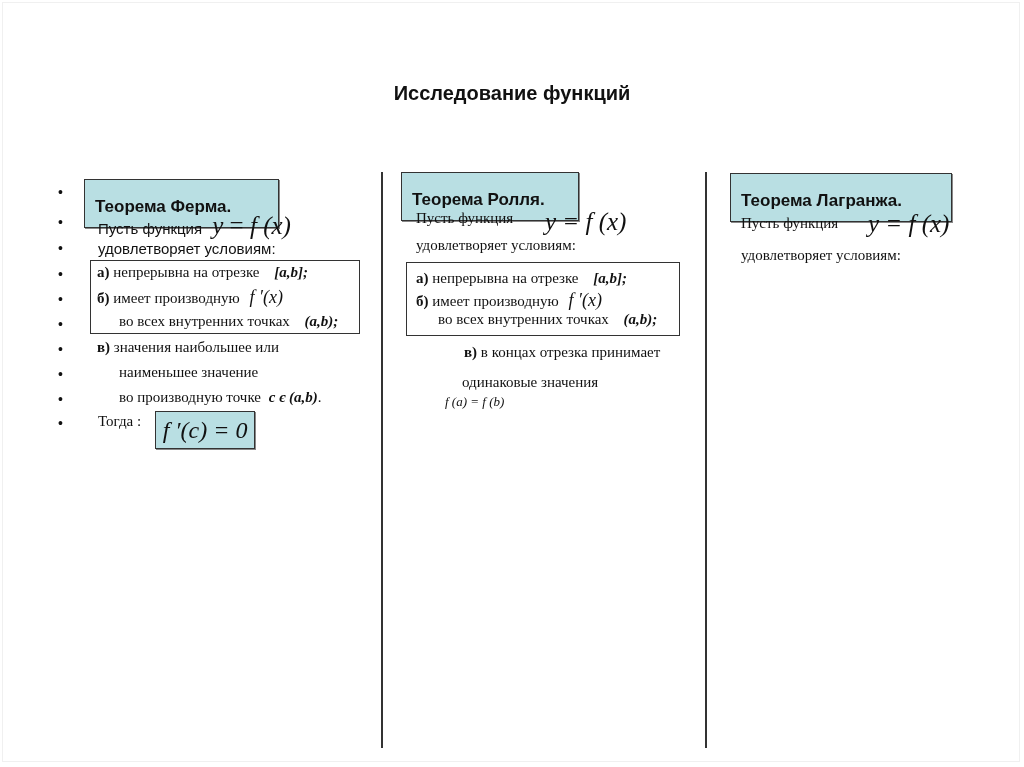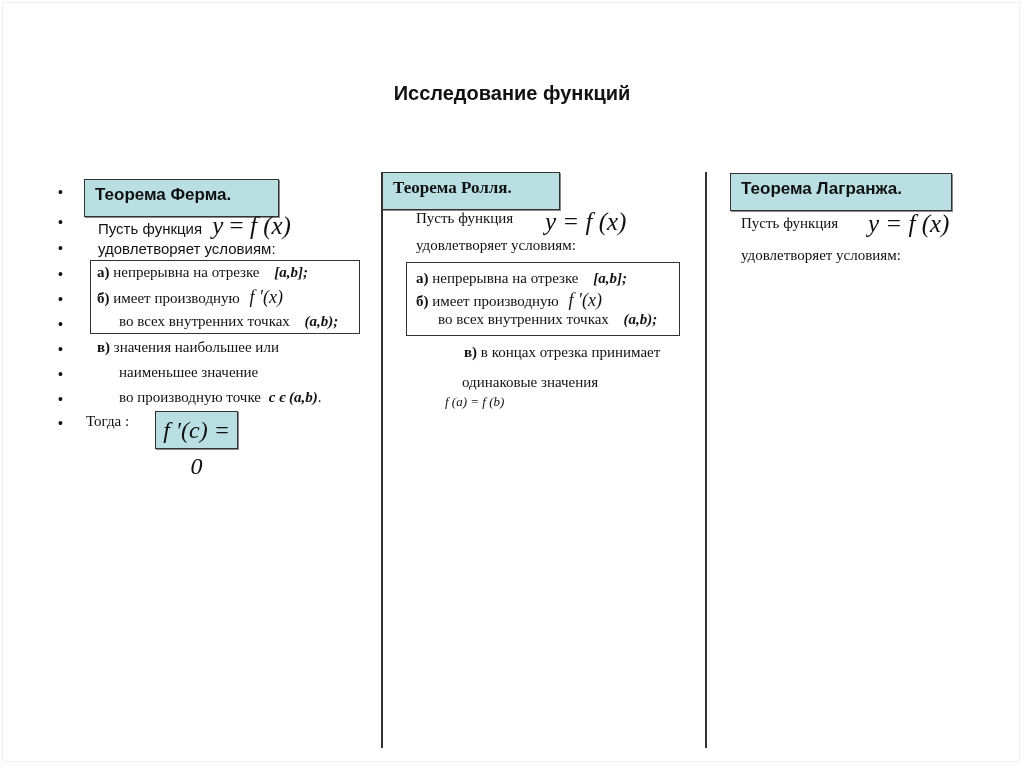--- a/index.html
+++ b/index.html
@@ -12,21 +12,21 @@
       border: 1px solid #f0f0f0; box-sizing: border-box;
     }
     .title {
       position: absolute; left: 0; width: 1024px; top: 82px; text-align: center;
       font-family: "Liberation Sans", sans-serif; font-weight: bold; font-size: 20px; color: #111;
     }
     .divider { position: absolute; width: 2px; background: #333; top: 172px; height: 576px; }
     .hdr {
       position: absolute; background: #b9dfe3; border: 1.5px solid #333; box-sizing: border-box;
       font-family: "Liberation Sans", sans-serif; font-weight: bold; font-size: 17px; color: #111;
-      padding: 0 10px; line-height: 30px; height: 38px; box-shadow: 1px 1px 0 #888;
+      padding: 12px 10px; line-height: 30px; height: 49px; box-shadow: 1px 1px 0 #888;
     }
     .line { position: absolute; white-space: nowrap; }
     .sans { font-family: "Liberation Sans", sans-serif; font-size: 15px; }
     .serif { font-family: "Liberation Serif", serif; font-size: 15px; }
     .bullet { position: absolute; left: 58px; font-family: "Liberation Sans", sans-serif; font-size: 14px; }
     .math { font-family: "Liberation Serif", serif; font-style: italic; font-size: 25px; }
     .math .up { font-style: normal; }
     .cond-box { position: absolute; border: 1.5px solid #333; box-sizing: border-box; }
     b.lbl { font-weight: bold; }
     .bi { font-weight: bold; font-style: italic; margin-left: 11px; }
@@ -83,26 +83,26 @@
 
   <div class="line serif" style="left:97px; top:339px;">
     <b class="lbl">в)</b>
     <span>значения наибольшее или</span>
   </div>
   <div class="line serif" style="left:119px; top:364px;">наименьшее значение</div>
   <div class="line serif" style="left:119px; top:389px;">
     <span>во производную точке</span>
     <span class="bi" style="margin-left:4px;text-align:center;">c є (a,b)</span><span>.</span>
   </div>
-  <div class="line serif" style="left:86px; top:413px;">Тогда :</div>
-  <div class="result-box math" style="left:155px; top:411px; width:83px; height:38px; font-size:24px;">f ′(c) = 0</div>
+  <div class="line serif" style="left:98px; top:413px;">Тогда :</div>
+  <div class="result-box math" style="left:155px; top:411px; width:100px; height:38px; font-size:24px;">f ′(c) = 0</div>
 </div>
 
 <div>
-  <div class="hdr" style="left:382px; top:172px; width:178px;font-family:Liberation Serif, serif;">Теорема Ролля.</div>
+  <div class="hdr" style="left:401px; top:172px; width:178px;">Теорема Ролля.</div>
   <div class="line serif" style="left:416px; top:210px;">Пусть функция</div>
   <div class="line math" style="left:545px; top:208px;">y = f (x)</div>
   <div class="line serif" style="left:416px; top:237px;">удовлетворяет условиям:</div>
 
   <div class="cond-box" style="left:406px; top:262px; width:274px; height:74px;"></div>
   <div class="line serif" style="left:416px; top:270px;">
     <b class="lbl">а)</b>
     <span>непрерывна на отрезке</span>
     <span class="bi">[a,b];</span>
   </div>

